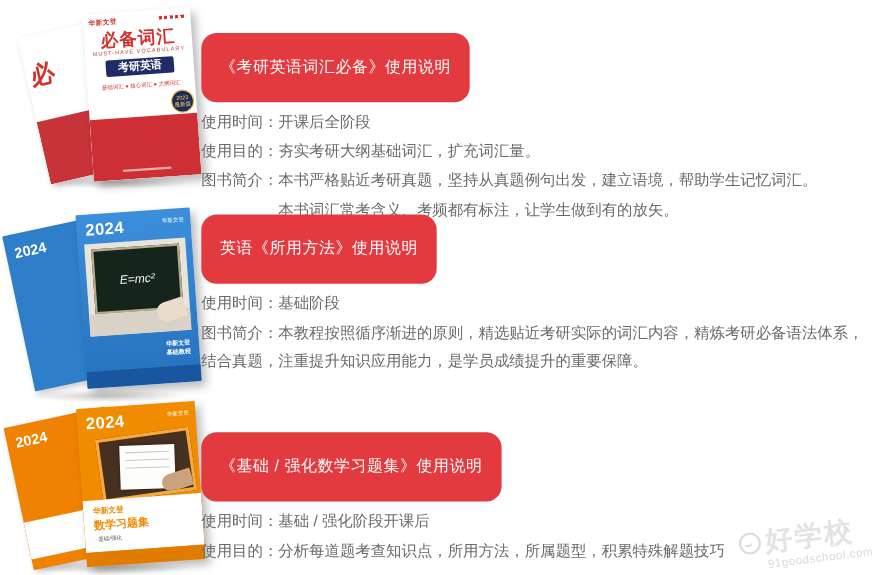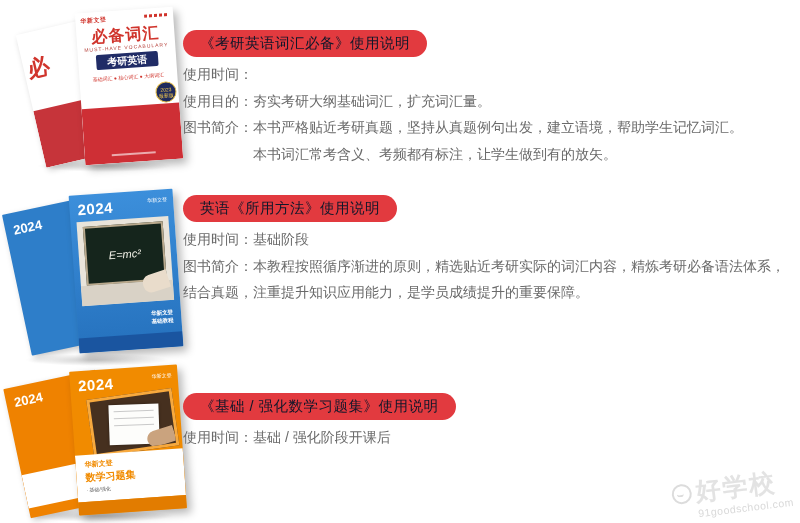--- a/index.html
+++ b/index.html
@@ -5,22 +5,22 @@
   html,body{margin:0;padding:0;background:#fff;}
   .canvas{
     position:relative;width:800px;height:523px;background:#ffffff;overflow:hidden;
     font-family:"Liberation Sans",sans-serif;-webkit-text-size-adjust:none;
   }
 
   
   .section{position:absolute;left:183px;width:617px;}
   .sec1{top:30px;} .sec2{top:195px;} .sec3{top:393px;}
   .badge{
-    display:inline-block;background:#e23a3f;color:#0f172a;font-size:14.5px;
-    line-height:27px;height:27px;padding:0 17px;border-radius:14px;letter-spacing:.5px;
+    display:inline-block;background:#e23a3f;color:#ffffff;font-size:14.5px;
+    line-height:27px;height:27px;padding:18px 17px;border-radius:14px;letter-spacing:.5px;
   }
   .rows{margin-top:4px;color:#6a6a6a;font-size:14px;line-height:26.5px;}
   .trow{margin:0;}
   .trow.flexrow{display:flex;}
   .trow.flexrow .lbl{white-space:nowrap;flex:0 0 auto;}
   .trow.flexrow .val{white-space:pre-line;flex:1;}
   .trow.flowrow .lbl{display:inline;}
   .trow.flowrow .val{display:inline;white-space:pre-line;}
 
   
@@ -169,20 +169,21 @@
       </div>
       <div class="b3-footer"></div>
     </div>
   </div>
 
   <div class="section sec1">
     <div class="badge">《考研英语词汇必备》使用说明</div>
     <div class="rows">
       <div class="trow flexrow">
         <span class="lbl">使用时间：</span>
+          <span class="val">开课后全阶段</span>
       </div>
       <div class="trow flexrow">
         <span class="lbl">使用目的：</span>
           <span class="val">夯实考研大纲基础词汇，扩充词汇量。</span>
       </div>
       <div class="trow flexrow">
         <span class="lbl">图书简介：</span>
           <span class="val">本书严格贴近考研真题，坚持从真题例句出发，建立语境，帮助学生记忆词汇。
 本书词汇常考含义、考频都有标注，让学生做到有的放矢。</span>
       </div>
@@ -201,20 +202,23 @@
       </p>
     </div>
   </div>
 
   <div class="section sec3">
     <div class="badge">《基础 / 强化数学习题集》使用说明</div>
     <div class="rows">
       <p class="trow flowrow">
         <span class="lbl">使用时间：</span><span class="val">基础 / 强化阶段开课后</span>
       </p>
+      <p class="trow flowrow">
+        <span class="lbl">使用目的：</span><span class="val">分析每道题考查知识点，所用方法，所属题型，积累特殊解题技巧</span>
+      </p>
     </div>
   </div>
 
   <div class="watermark">
     <div class="wm-row">
       <span class="wm-mascot"></span>
       <span class="wm-brand">好学校</span>
     </div>
     <div class="wm-site">91goodschool.com</div>
   </div>

